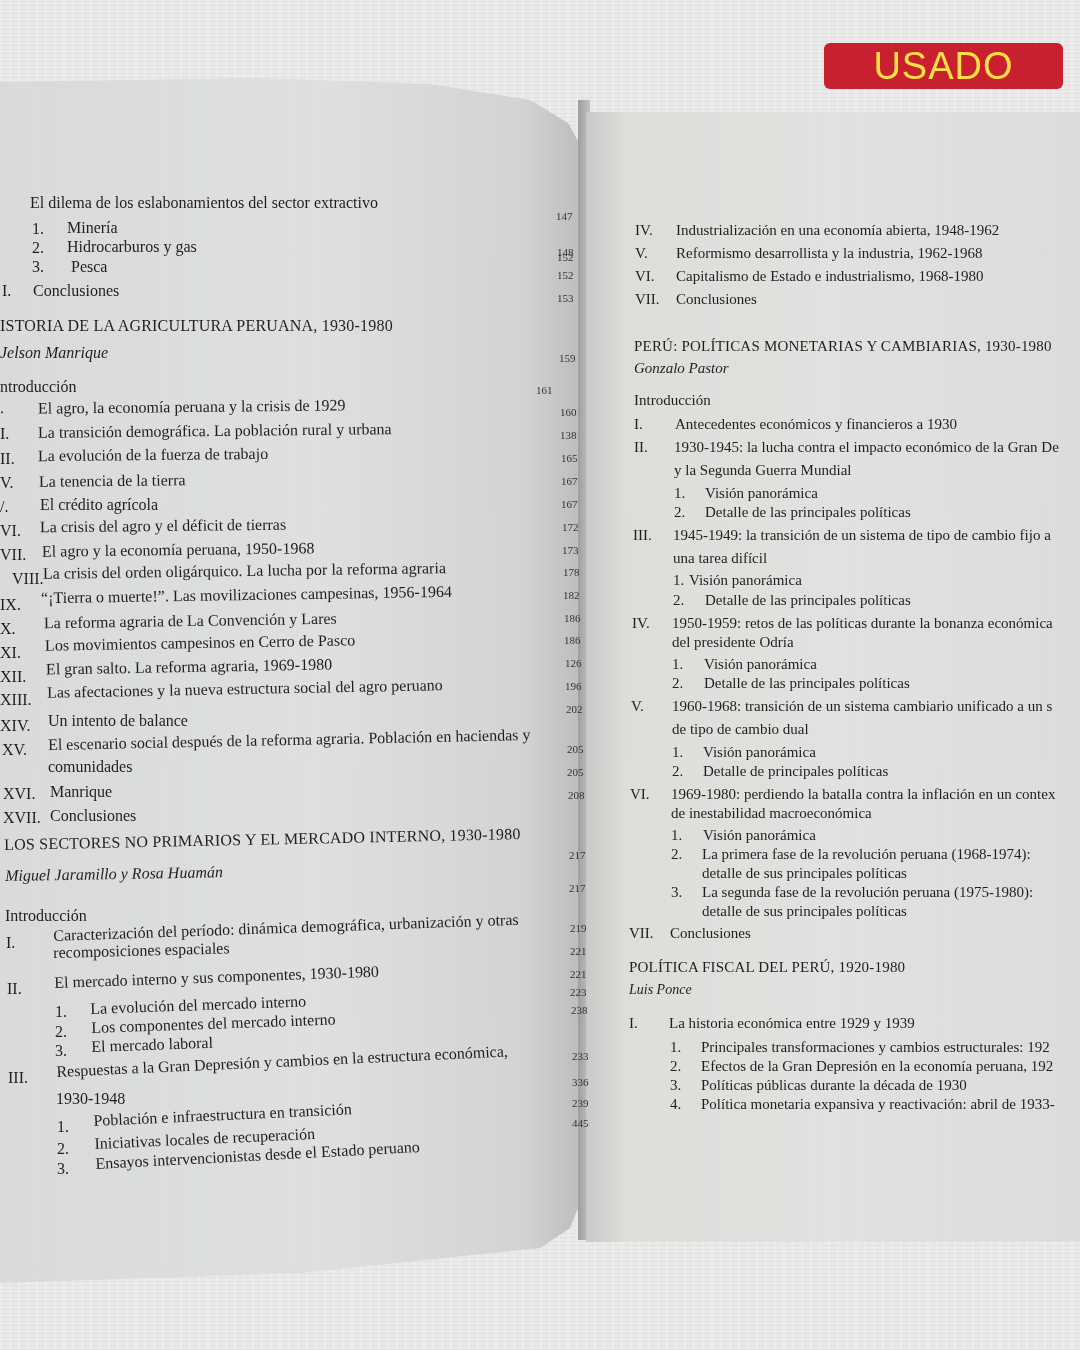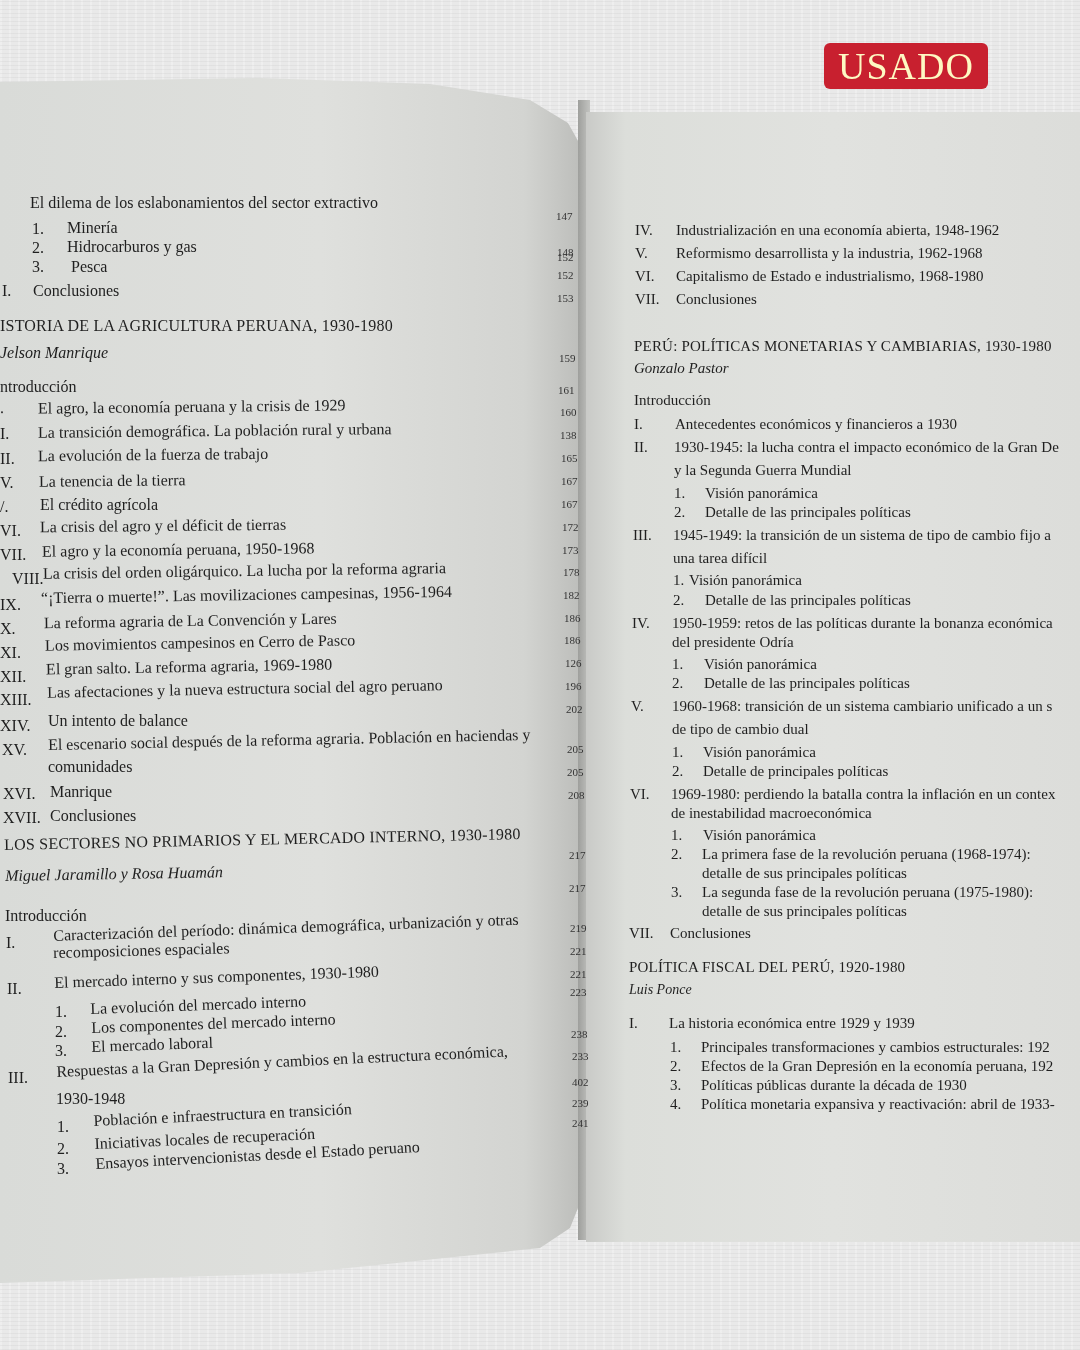--- a/index.html
+++ b/index.html
@@ -6,23 +6,23 @@
   body {
     width:1080px; height:1350px; overflow:hidden; position:relative;
     background:#e9e9e9;
     background-image:
       repeating-linear-gradient(0deg, rgba(150,150,150,0.10) 0px, rgba(150,150,150,0.10) 1px, transparent 1px, transparent 4px),
       repeating-linear-gradient(90deg, rgba(255,255,255,0.25) 0px, rgba(255,255,255,0.25) 2px, transparent 2px, transparent 9px);
     font-family: "Liberation Serif", "DejaVu Serif", serif;
     color:#1f1f1f;
   }
   .badge {
-    position:absolute; left:824px; top:43px; width:164px; height:46px;
-    background:#c8202f; border-radius:6px; color:#fef9c3;
-    font-family:Liberation Serif, serif; font-size:38px; font-weight:400;
+    position:absolute; left:824px; top:43px; width:239px; height:46px;
+    background:#c8202f; border-radius:6px; color:#fde047;
+    font-family:Liberation Sans, sans-serif; font-size:38px; font-weight:400;
     display:flex; align-items:center; justify-content:center; letter-spacing:1px;
   }
   .page-left {
     position:absolute; left:0; top:78px; width:582px; height:1205px;
     background:linear-gradient(90deg,#d9dbd8 0%,#dfe0dd 55%,#d3d4d1 90%,#bcbdba 100%);
     border-radius:0 0 60px 0;
     clip-path: polygon(0 4px, 260px 0, 430px 6px, 530px 22px, 568px 45px, 582px 70px, 582px 1120px, 570px 1150px, 540px 1170px, 300px 1195px, 0 1205px);
   }
   .page-right {
     position:absolute; left:586px; top:112px; width:494px; height:1130px;
@@ -121,21 +121,21 @@
   <div class="line" style="left:94px;top:1135px;transform:rotate(-2.6deg);transform-origin:0 0">Iniciativas locales de recuperación</div>
   <div class="line" style="left:57px;top:1160px">3.</div>
   <div class="line" style="left:95px;top:1155px;transform:rotate(-3deg);transform-origin:0 0">Ensayos intervencionistas desde el Estado peruano</div>
 
   <div class="num" style="left:556px;top:210px">147</div>
   <div class="num" style="left:557px;top:246px">148</div>
   <div class="num" style="left:557px;top:251px">152</div>
   <div class="num" style="left:557px;top:269px">152</div>
   <div class="num" style="left:557px;top:292px">153</div>
   <div class="num" style="left:559px;top:352px">159</div>
-  <div class="num" style="left:558px;top:384px">161</div>
+  <div class="num" style="left:536px;top:384px">161</div>
   <div class="num" style="left:560px;top:406px">160</div>
   <div class="num" style="left:560px;top:429px">138</div>
   <div class="num" style="left:561px;top:452px">165</div>
   <div class="num" style="left:561px;top:475px">167</div>
   <div class="num" style="left:561px;top:498px">167</div>
   <div class="num" style="left:562px;top:521px">172</div>
   <div class="num" style="left:562px;top:544px">173</div>
   <div class="num" style="left:563px;top:566px">178</div>
   <div class="num" style="left:563px;top:589px">182</div>
   <div class="num" style="left:564px;top:612px">186</div>
@@ -145,25 +145,25 @@
   <div class="num" style="left:566px;top:703px">202</div>
   <div class="num" style="left:567px;top:743px">205</div>
   <div class="num" style="left:567px;top:766px">205</div>
   <div class="num" style="left:568px;top:789px">208</div>
   <div class="num" style="left:569px;top:849px">217</div>
   <div class="num" style="left:569px;top:882px">217</div>
   <div class="num" style="left:570px;top:922px">219</div>
   <div class="num" style="left:570px;top:945px">221</div>
   <div class="num" style="left:570px;top:968px">221</div>
   <div class="num" style="left:570px;top:986px">223</div>
-  <div class="num" style="left:571px;top:1028px">238</div>
+  <div class="num" style="left:571px;top:1004px">238</div>
   <div class="num" style="left:572px;top:1050px">233</div>
-  <div class="num" style="left:572px;top:1076px">402</div>
+  <div class="num" style="left:572px;top:1076px">336</div>
   <div class="num" style="left:572px;top:1097px">239</div>
-  <div class="num" style="left:572px;top:1117px">241</div>
+  <div class="num" style="left:572px;top:1117px">445</div>
 </div>
 
 <div class="r">
   <div class="line" style="left:635px;top:222px">IV.</div>
   <div class="line" style="left:676px;top:222px">Industrialización en una economía abierta, 1948-1962</div>
   <div class="line" style="left:635px;top:245px">V.</div>
   <div class="line" style="left:676px;top:245px">Reformismo desarrollista y la industria, 1962-1968</div>
   <div class="line" style="left:635px;top:268px">VI.</div>
   <div class="line" style="left:676px;top:268px">Capitalismo de Estado e industrialismo, 1968-1980</div>
   <div class="line" style="left:635px;top:291px">VII.</div>

